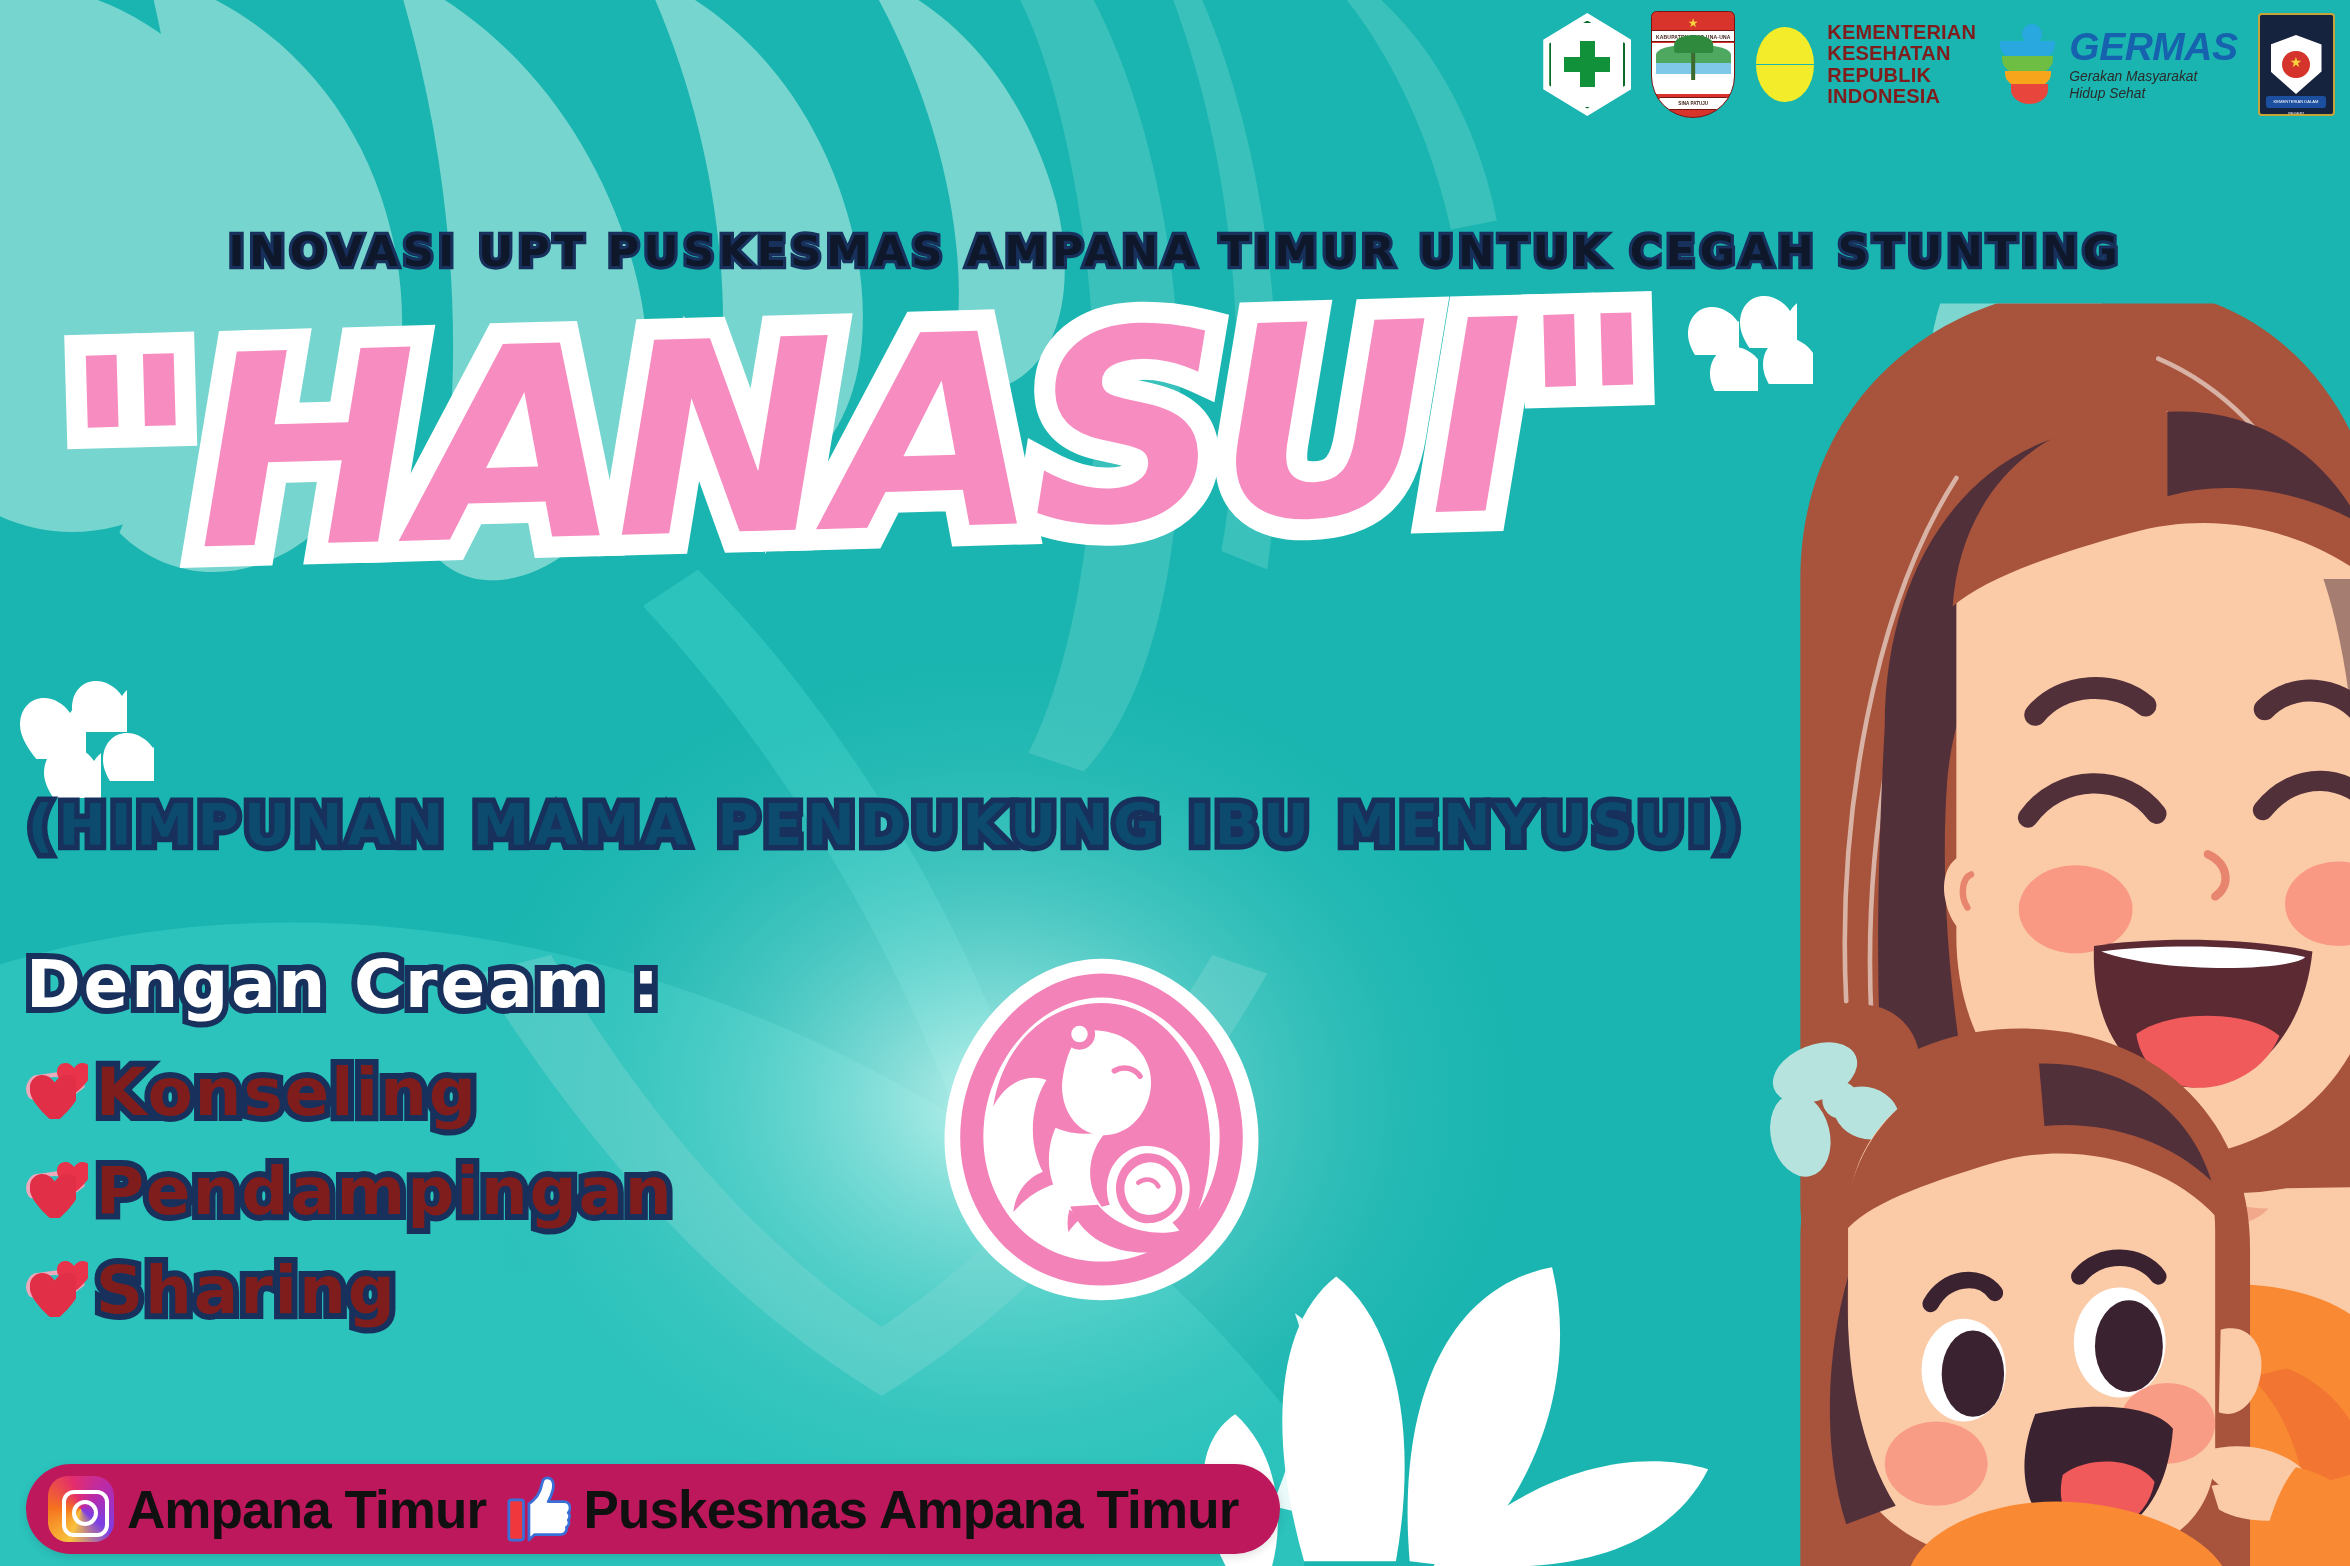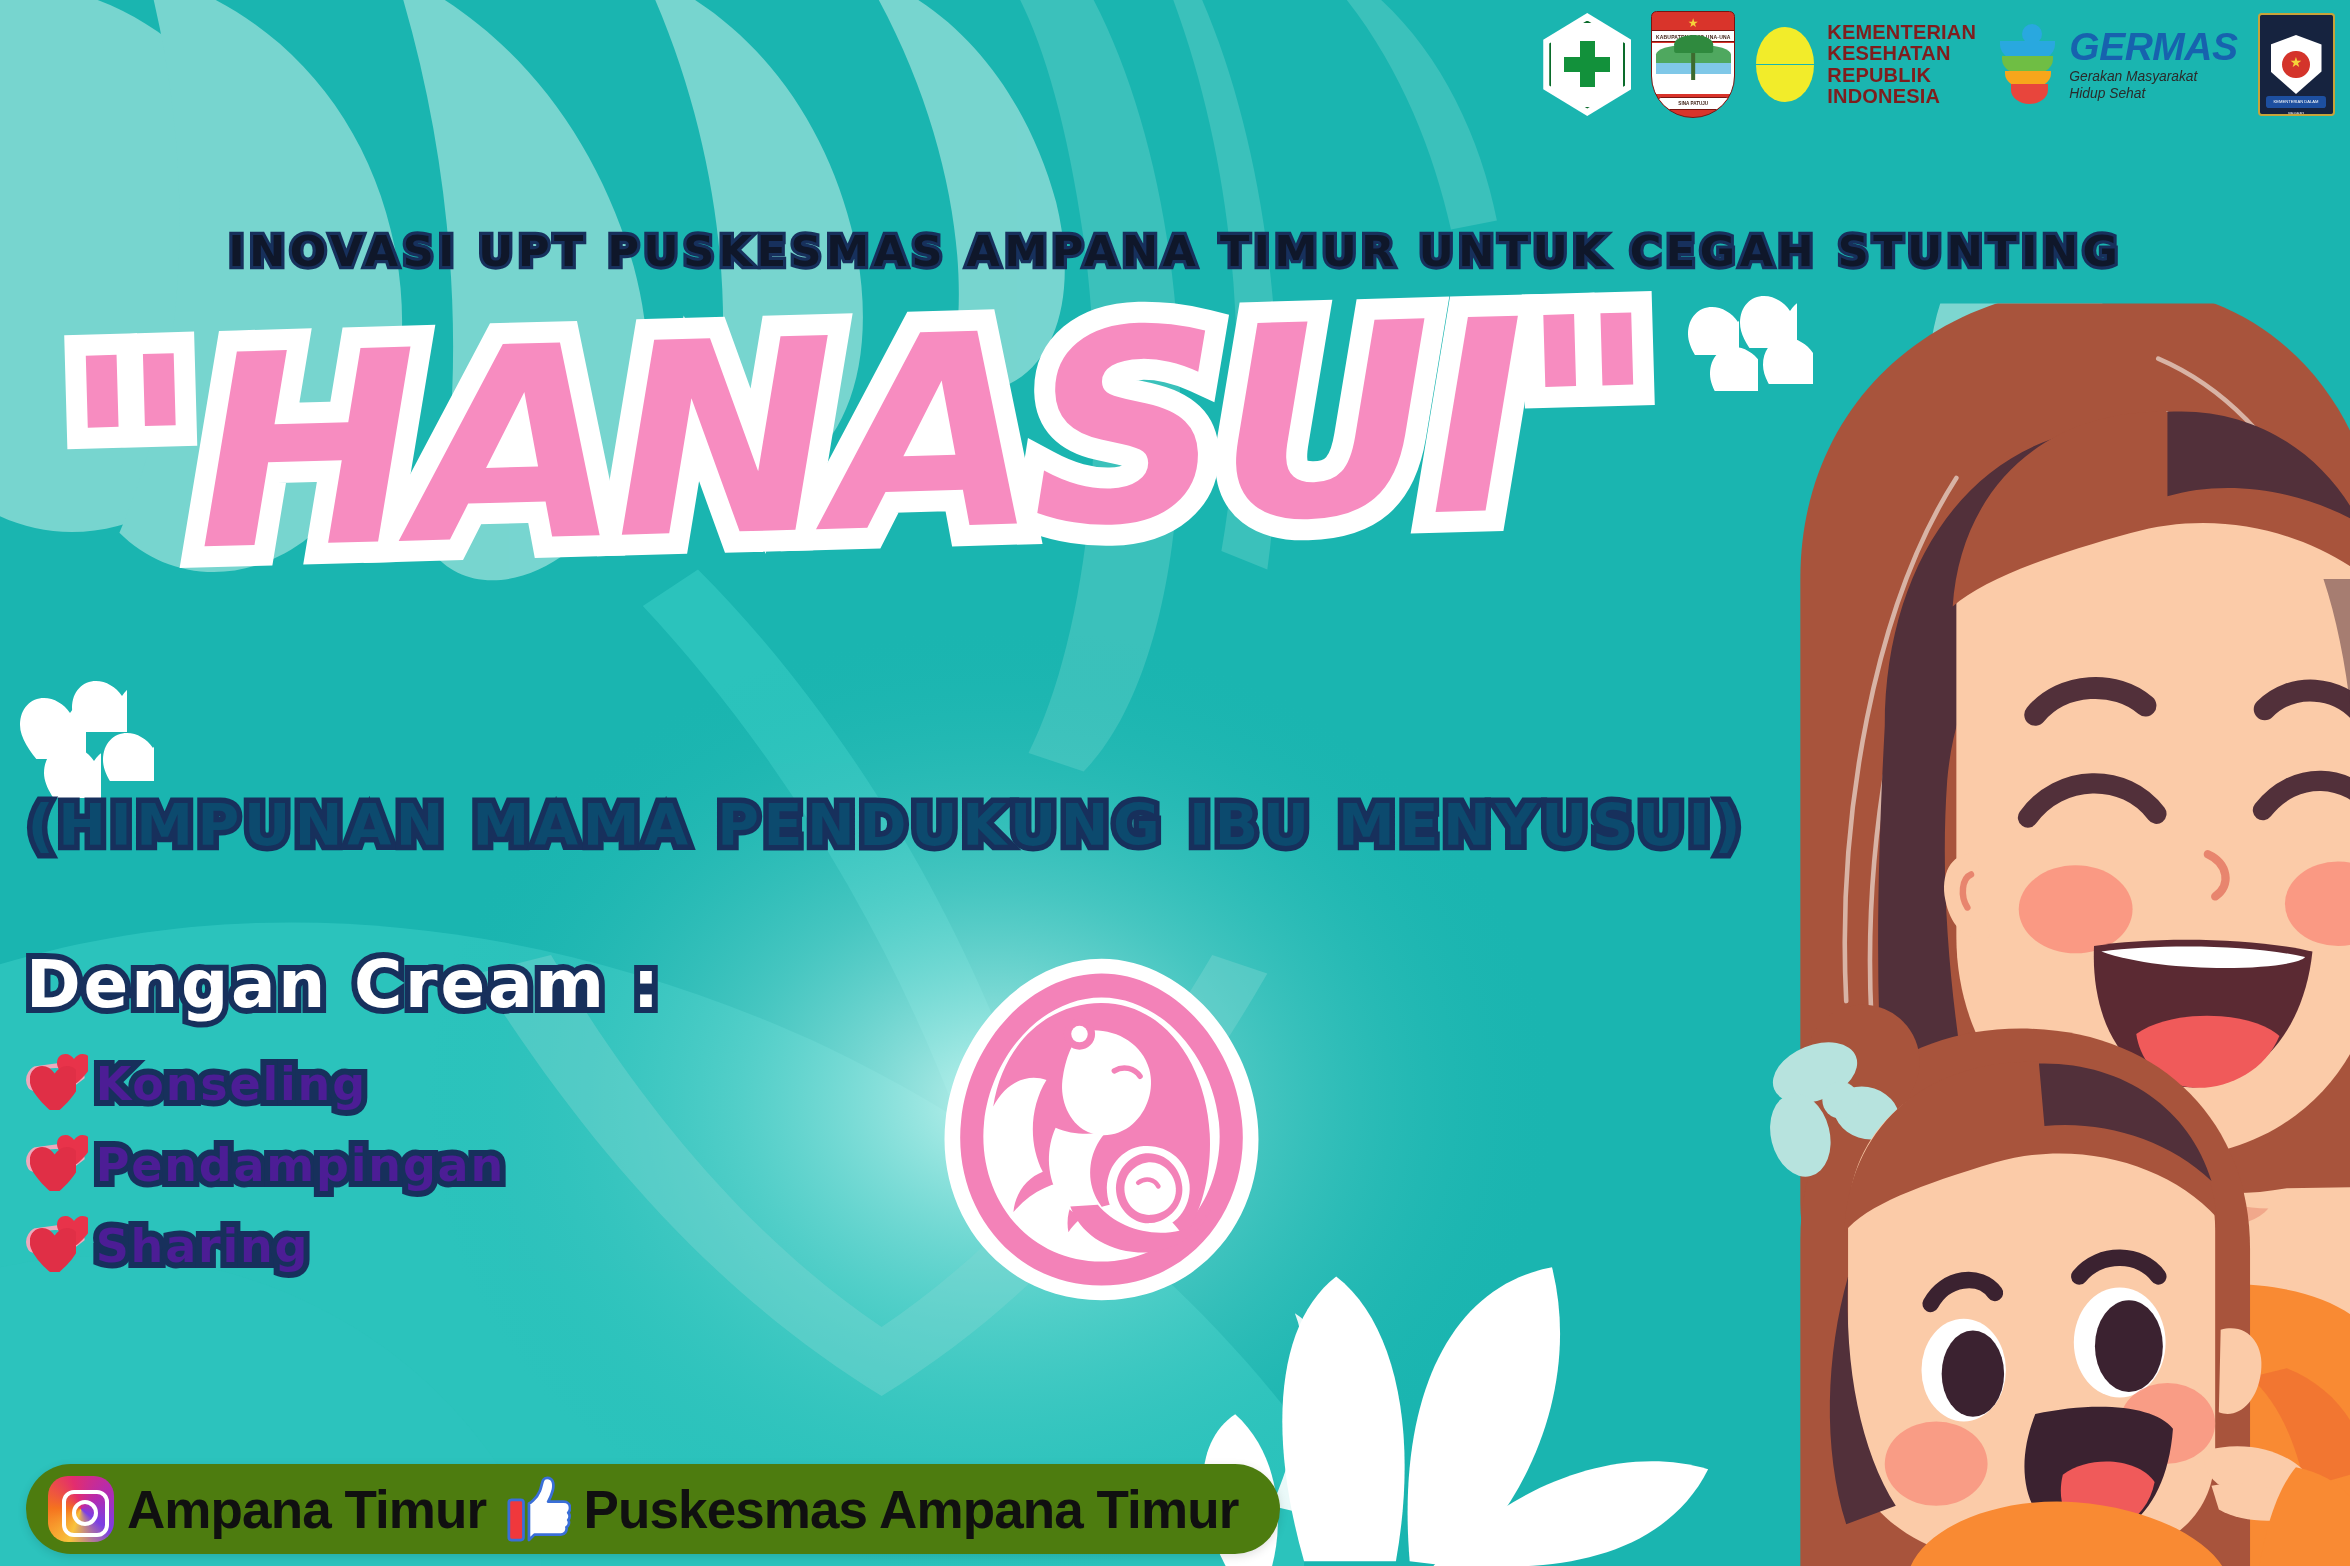--- a/index.html
+++ b/index.html
@@ -219,23 +219,23 @@
     clip-path:path("M25 48 C25 48 0 29 0 14 C0 5 6 0 12.5 0 C17.5 0 22 3 25 7.5 C28 3 32.5 0 37.5 0 C44 0 50 5 50 14 C50 29 25 48 25 48 Z");
   }
   .hb-swish {
     position:absolute; left:0px; top:5.5px; width:59px; height:40px;
     border:8.3px solid #F7A8BC; border-radius:50%;
     clip-path:polygon(0% 20%, 100% 0%, 100% 46%, 52% 100%, 0% 72%);
     opacity:.95;
   }
   .bullet-label {
     font-family:"DejaVu Sans", sans-serif;
-    font-size:46px; font-weight:bold;
+    font-size:66px; font-weight:bold;
     letter-spacing:1.8px;
-    color:#4c1d95;
+    color:#7f1d1d;
     -webkit-text-stroke:12px #17305C;
     paint-order:stroke fill;
     white-space:nowrap;
   }
 
   
   .heart-deco { position:absolute; background:#ffffff; pointer-events:none; }
   .heart-deco {
     clip-path:path("M50 92 C50 92 0 56 0 27 C0 10 11 0 24 0 C34 0 44 6 50 15 C56 6 66 0 76 0 C89 0 100 10 100 27 C100 56 50 92 50 92 Z");
   }
@@ -250,21 +250,21 @@
   .illustration {
     position:absolute; right:0; top:303px;
     width:826px; height:1264px; z-index:20;
     overflow:hidden;
   }
 
   
   .social-bar {
     position:absolute; left:26px; bottom:13px;
     height:90px; padding:0 42px 0 22px;
-    background:#4d7c0f;
+    background:#be185d;
     border-radius:45px;
     display:flex; align-items:center; gap:13px;
     z-index:45;
     box-shadow:0 2.8px 9.2px rgba(0,0,0,.12);
   }
   .ig-icon {
     width:66px; height:66px; border-radius:20px;
     background:conic-gradient(from 200deg,#F9C33C,#F5721E,#E32D6E,#B42BB0,#7B3FE4,#F9C33C);
     position:relative; flex:0 0 auto;
   }

